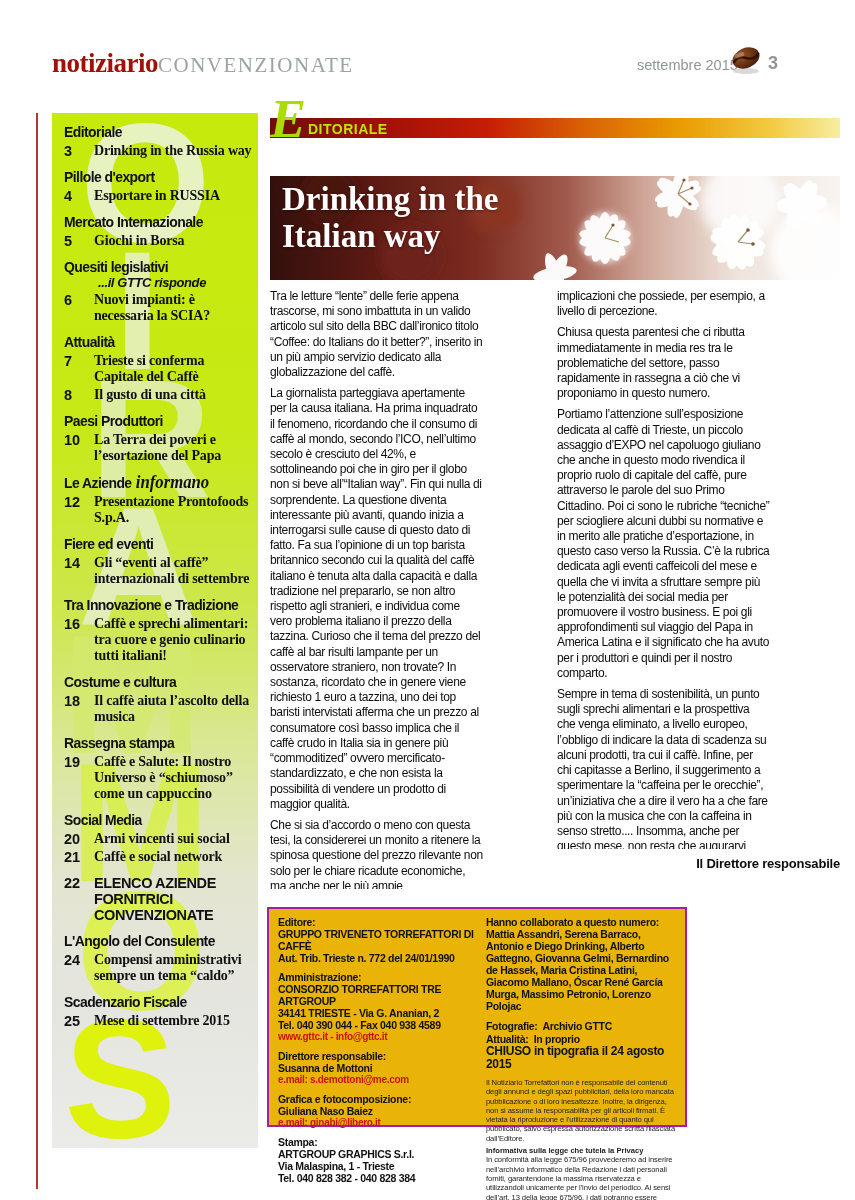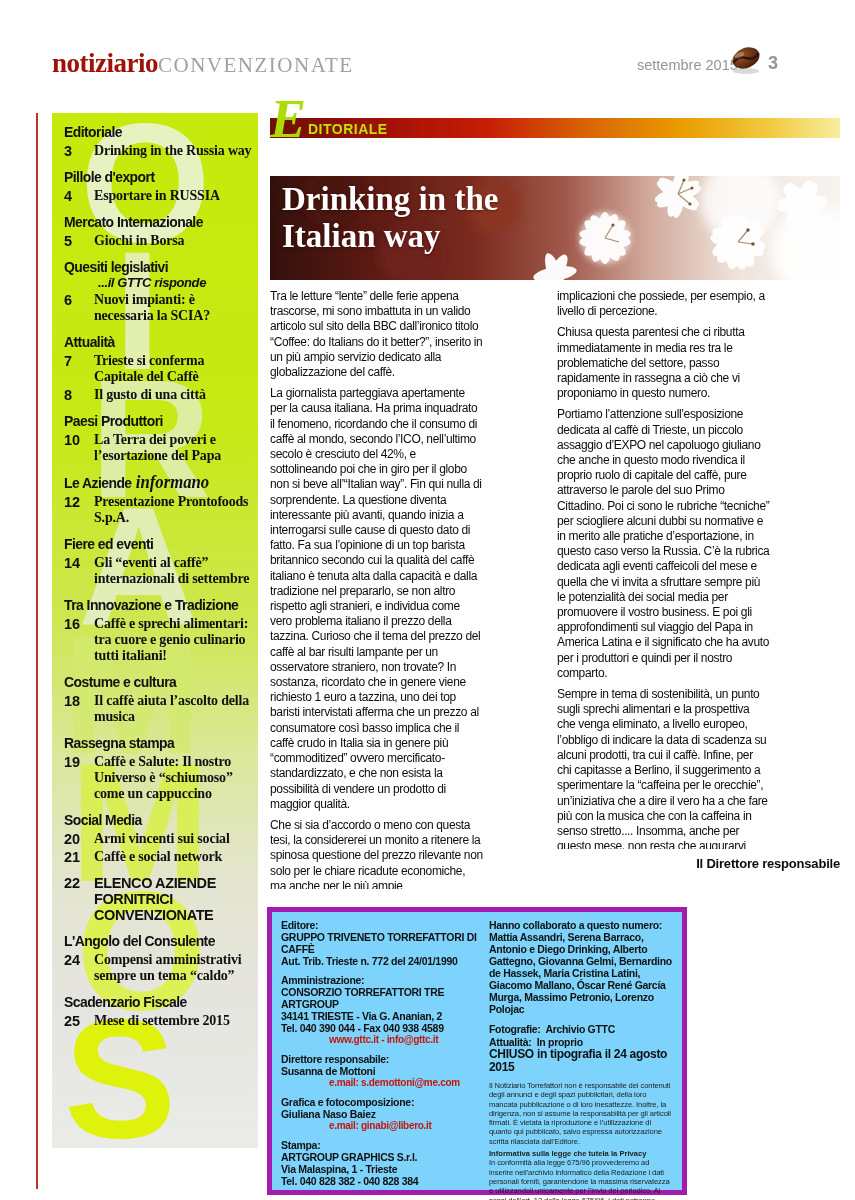--- a/index.html
+++ b/index.html
@@ -40,28 +40,28 @@
   .banner-title{position:absolute;left:282px;top:181px;z-index:2;font-family:"Liberation Serif",serif;
      font-weight:bold;font-size:33px;line-height:37px;color:#ffffff;text-shadow:0 1px 3px rgba(40,5,5,.55);}
   
   .col{position:absolute;top:289px;width:213px;overflow:hidden;}
   .col-1{left:270px;height:600px;}
   .col-2{left:557px;height:560px;}
   .col p{margin:0 0 6px 0;font-size:12px;line-height:15.2px;letter-spacing:-.35px;color:#0d0d0d;}
   .signoff{position:absolute;left:557px;top:856px;width:283px;text-align:right;
      font-weight:bold;font-size:13px;color:#0d0d0d;letter-spacing:-.2px;}
   
-  .colophon{position:absolute;left:267px;top:907px;width:420px;height:288px;box-sizing:border-box;
-     background:#7dd3fc;border:5px solid #a21caf;padding:7px 9px;display:flex;}
+  .colophon{position:absolute;left:267px;top:907px;width:420px;height:220px;box-sizing:border-box;
+     background:#eab308;border:2px solid #a21caf;padding:7px 9px;display:flex;}
   .colo-left{width:200px;flex:0 0 200px;}
   .colo-right{flex:1;margin-left:8px;}
   .colo-block{margin-bottom:7px;}
   .colo-label{font-weight:bold;font-size:10.5px;line-height:12px;letter-spacing:-.3px;color:#111;}
   .colo-line{font-weight:bold;font-size:10.5px;line-height:12px;letter-spacing:-.3px;color:#111;}
-  .colo-red{color:#c8150b;font-weight:bold;font-size:10px;line-height:12px;letter-spacing:-.3px;margin-left:48px;}
+  .colo-red{color:#c8150b;font-weight:bold;font-size:10px;line-height:12px;letter-spacing:-.3px;}
   .colo-names{font-weight:bold;font-size:10.5px;line-height:12px;letter-spacing:-.3px;color:#111;margin-bottom:8px;}
   .colo-kv{font-weight:bold;font-size:10.5px;line-height:12.5px;letter-spacing:-.3px;color:#111;}
   .colo-chiuso{font-weight:bold;font-size:12px;line-height:12.5px;letter-spacing:-.3px;color:#111;margin-bottom:8px;}
   .colo-small{font-size:7.6px;line-height:9.3px;letter-spacing:-.1px;color:#222;margin-bottom:3px;}
   .colo-small-title{font-weight:bold;font-size:7.6px;line-height:9.3px;color:#222;}
 </style>
 </head>
 <body>
 
 <div class="page">

